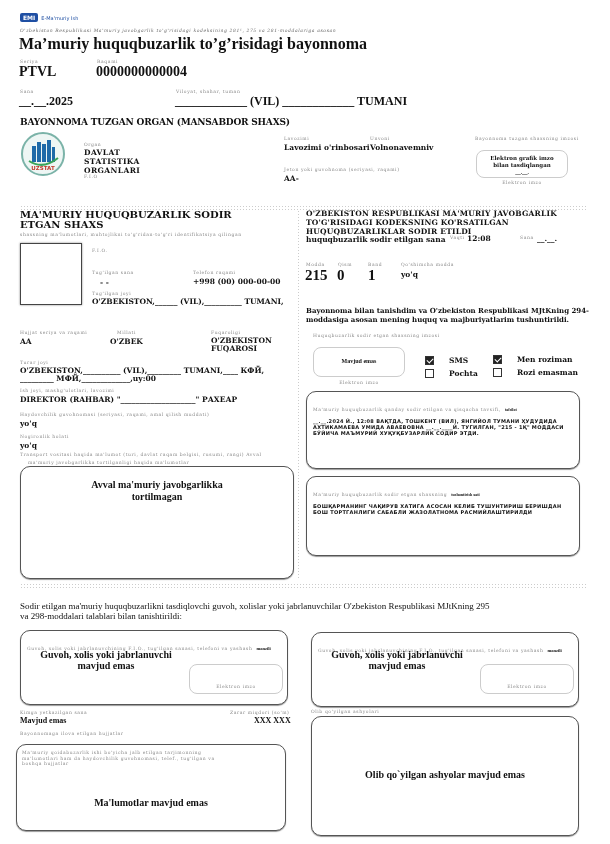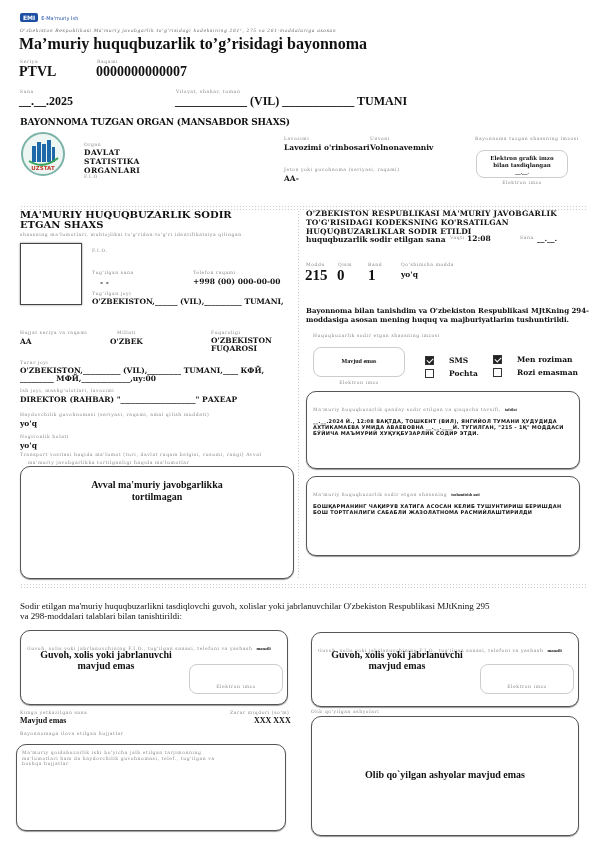--- a/index.html
+++ b/index.html
@@ -25,21 +25,21 @@
 <div class="abs" style="left:20px;top:13px;display:flex;align-items:center;">
   <span style="background:#1f4fa3;color:#fff;font-family:'DejaVu Sans',sans-serif;font-size:6px;font-weight:bold;padding:1px 3px;border-radius:2px;">EMI</span>
   <span style="font-family:'DejaVu Sans',sans-serif;font-size:5px;color:#1f4fa3;margin-left:3px;">E-Ma'muriy Ish</span>
 </div>
 <div class="abs tiny" style="left:20px;top:28px;font-style:italic;color:#666;">O'zbekiston Respublikasi Ma'muriy javobgarlik to'g'risidagi kodeksining 281¹, 275 va 281-moddalariga asosan</div>
 <div class="abs big" style="left:19px;top:35px;font-size:16px;">Ma’muriy huquqbuzarlik to’g’risidagi bayonnoma</div>
 
 <div class="abs tiny" style="left:20px;top:59px;">Seriya</div>
 <div class="abs big" style="left:19px;top:64px;font-size:14px;">PTVL</div>
 <div class="abs tiny" style="left:97px;top:59px;">Raqami</div>
-<div class="abs big" style="left:96px;top:64px;font-size:14px;">0000000000007</div>
+<div class="abs big" style="left:96px;top:64px;font-size:14px;">0000000000004</div>
 
 <div class="abs tiny" style="left:20px;top:89px;">Sana</div>
 <div class="abs big" style="left:19px;top:94px;font-size:12px;">__.__.2025</div>
 <div class="abs tiny" style="left:176px;top:89px;">Viloyat, shahar, tuman</div>
 <div class="abs big" style="left:175px;top:94px;font-size:12px;">____________ (VIL) ____________ TUMANI</div>
 
 <div class="abs" style="left:20px;top:117px;font-size:9px;font-weight:bold;font-family:'DejaVu Serif',serif;letter-spacing:-0.2px;">BAYONNOMA TUZGAN ORGAN (MANSABDOR SHAXS)</div>
 
 <div class="abs" style="left:21px;top:132px;width:44px;height:44px;border-radius:50%;border:2px solid #7bb3a8;background:#eef6f4;overflow:hidden;">
   <svg width="40" height="40" viewBox="0 0 40 40">
@@ -193,17 +193,18 @@
 
 <div class="abs tiny" style="left:20px;top:710px;">Kimga yetkazilgan sana</div>
 <div class="abs big" style="left:20px;top:716px;font-size:8px;">Mavjud emas</div>
 <div class="abs tiny" style="left:230px;top:710px;">Zarar miqdori (so'm)</div>
 <div class="abs big" style="left:254px;top:716px;font-size:8px;">XXX XXX</div>
 <div class="abs tiny" style="left:311px;top:709px;">Olib qo'yilgan ashyolari</div>
 <div class="abs tiny" style="left:20px;top:731px;">Bayonnomaga ilova etilgan hujjatlar</div>
 
 <div class="box" style="left:16px;top:744px;width:270px;height:87px;">
   <div class="tiny" style="padding:5px 5px 0 5px;white-space:normal;width:220px;line-height:5.5px;">Ma'muriy qoidabuzarlik ishi bo'yicha jalb etilgan tarjimonning ma'lumotlari ham da haydovchilik guvohnomasi, telef., tug'ilgan va boshqa hujjatlar</div>
+  <div class="big center" style="position:absolute;left:0;right:0;top:52px;font-size:10px;">Ma'lumotlar mavjud emas</div>
 </div>
 
 <div class="box" style="left:311px;top:716px;width:268px;height:120px;">
   <div class="big center" style="position:absolute;left:0;right:0;top:52px;font-size:10px;">Olib qo`yilgan ashyolar mavjud emas</div>
 </div>
 
 </body></html>

